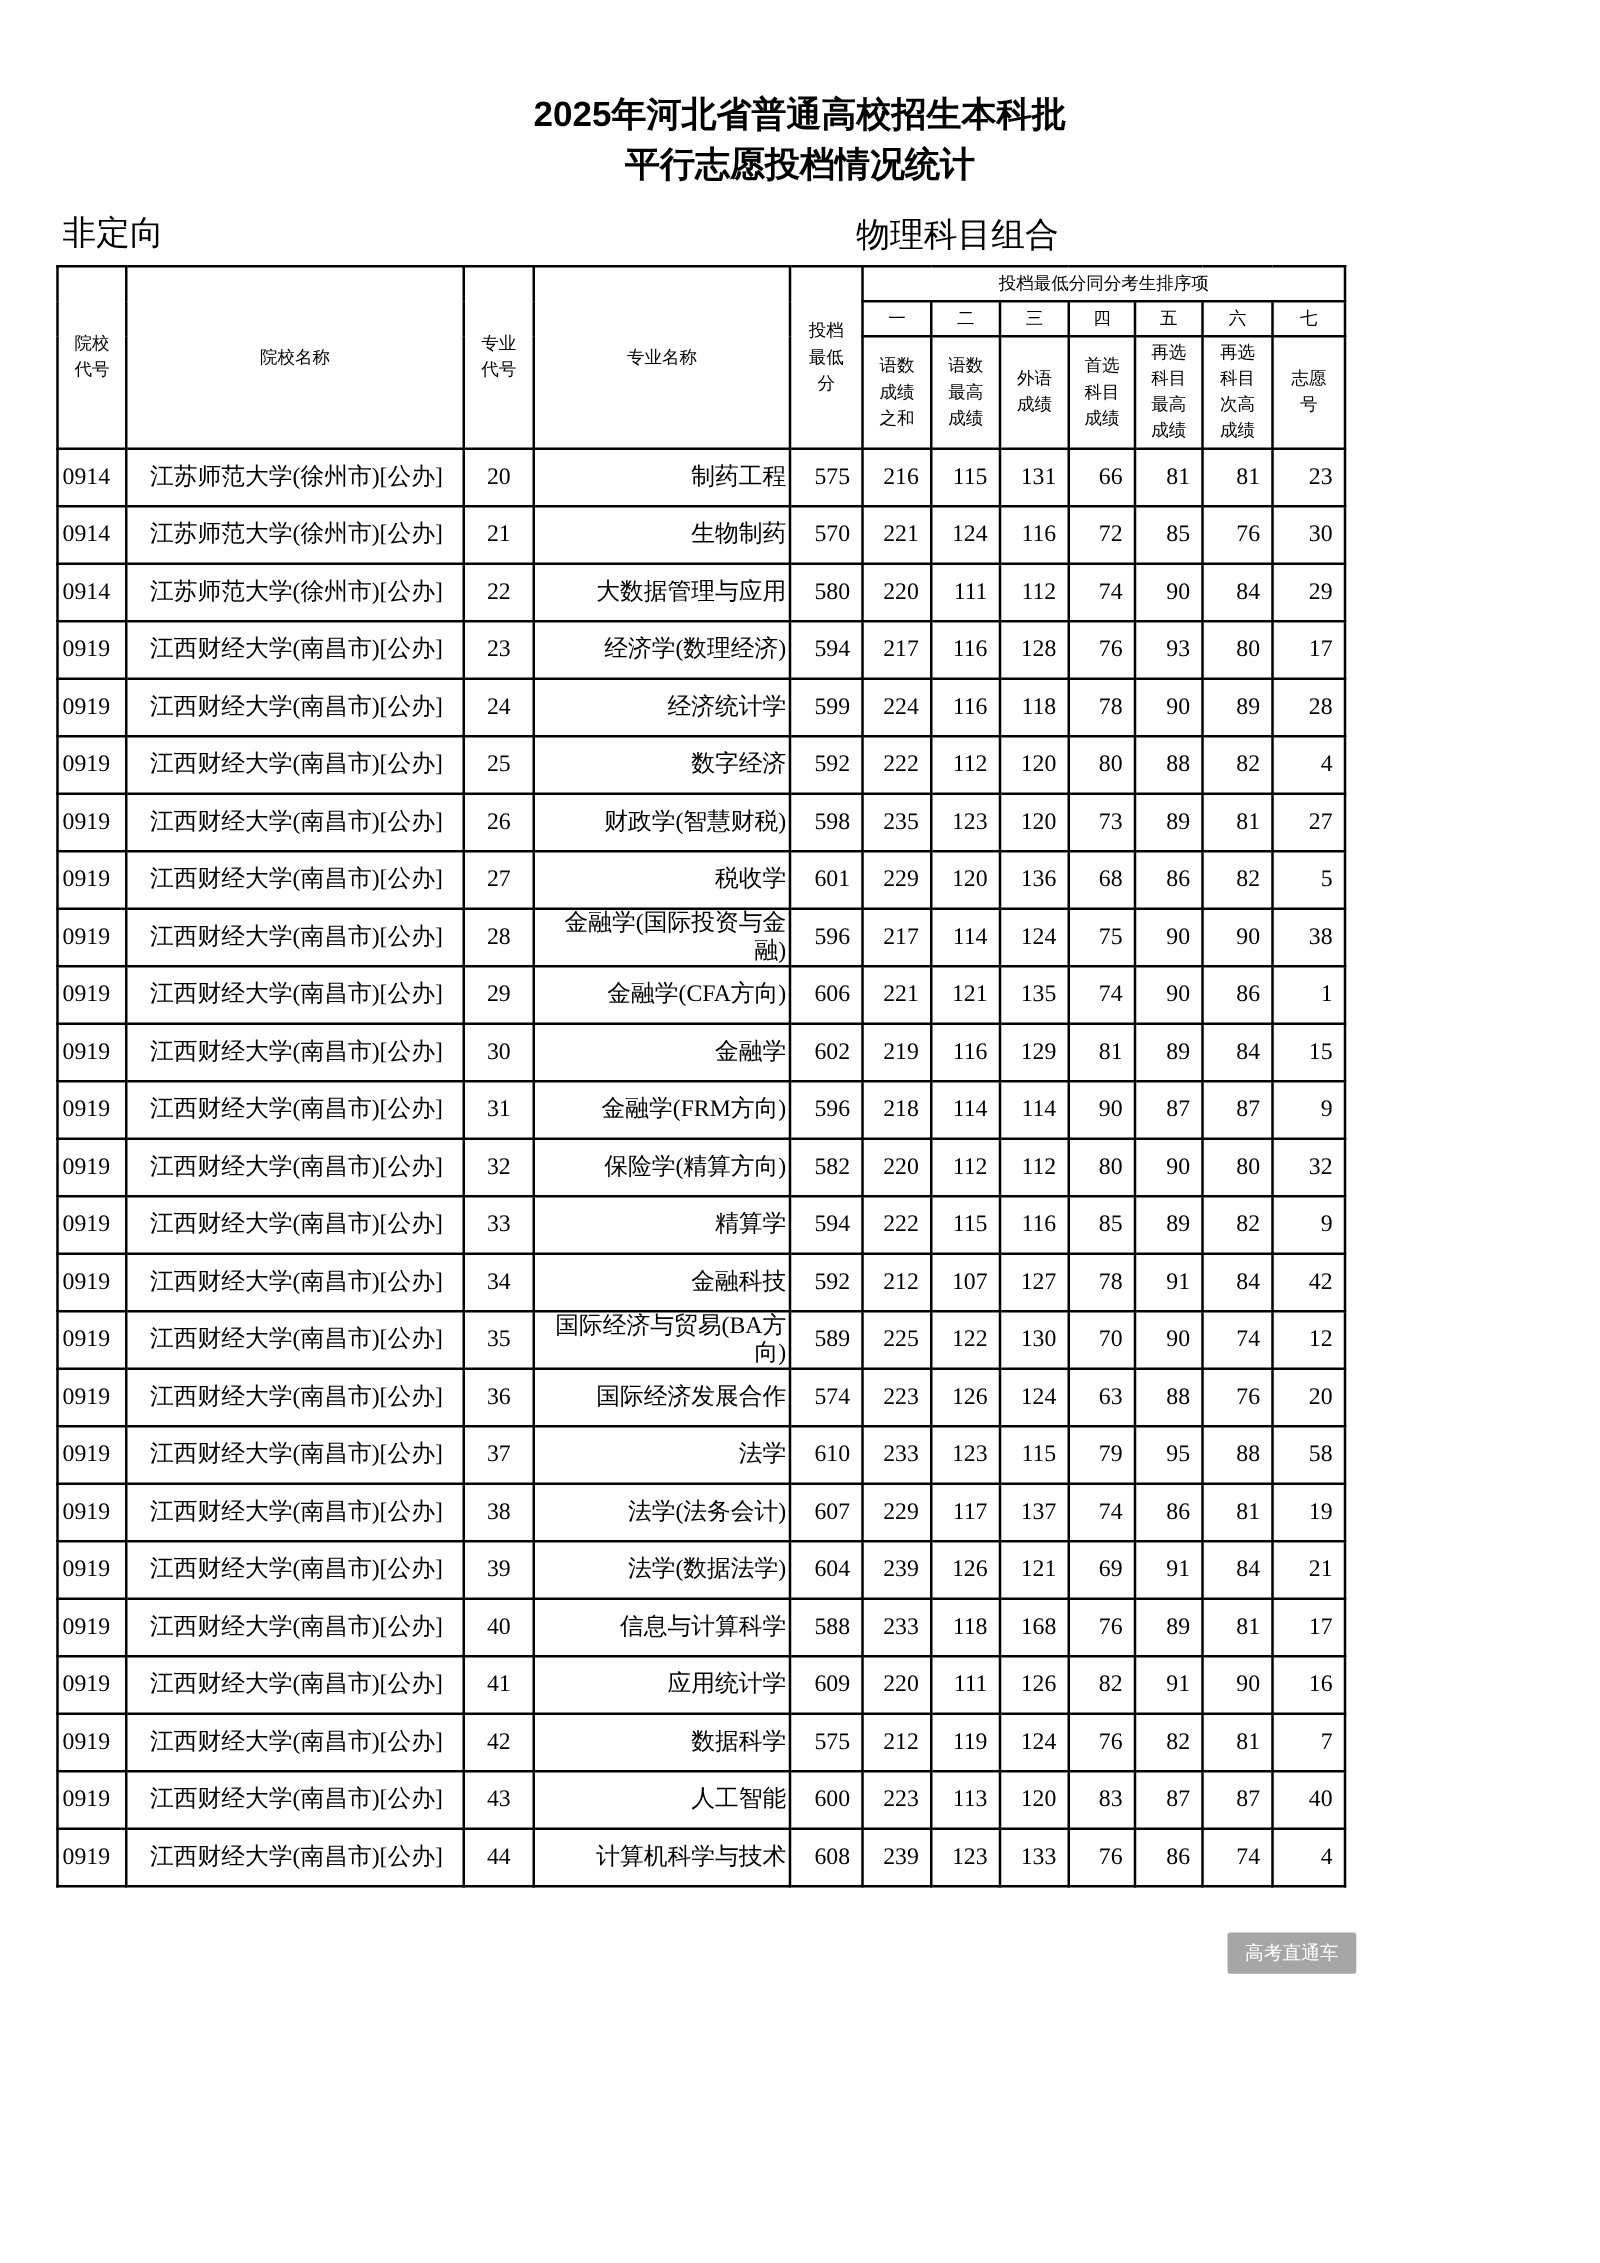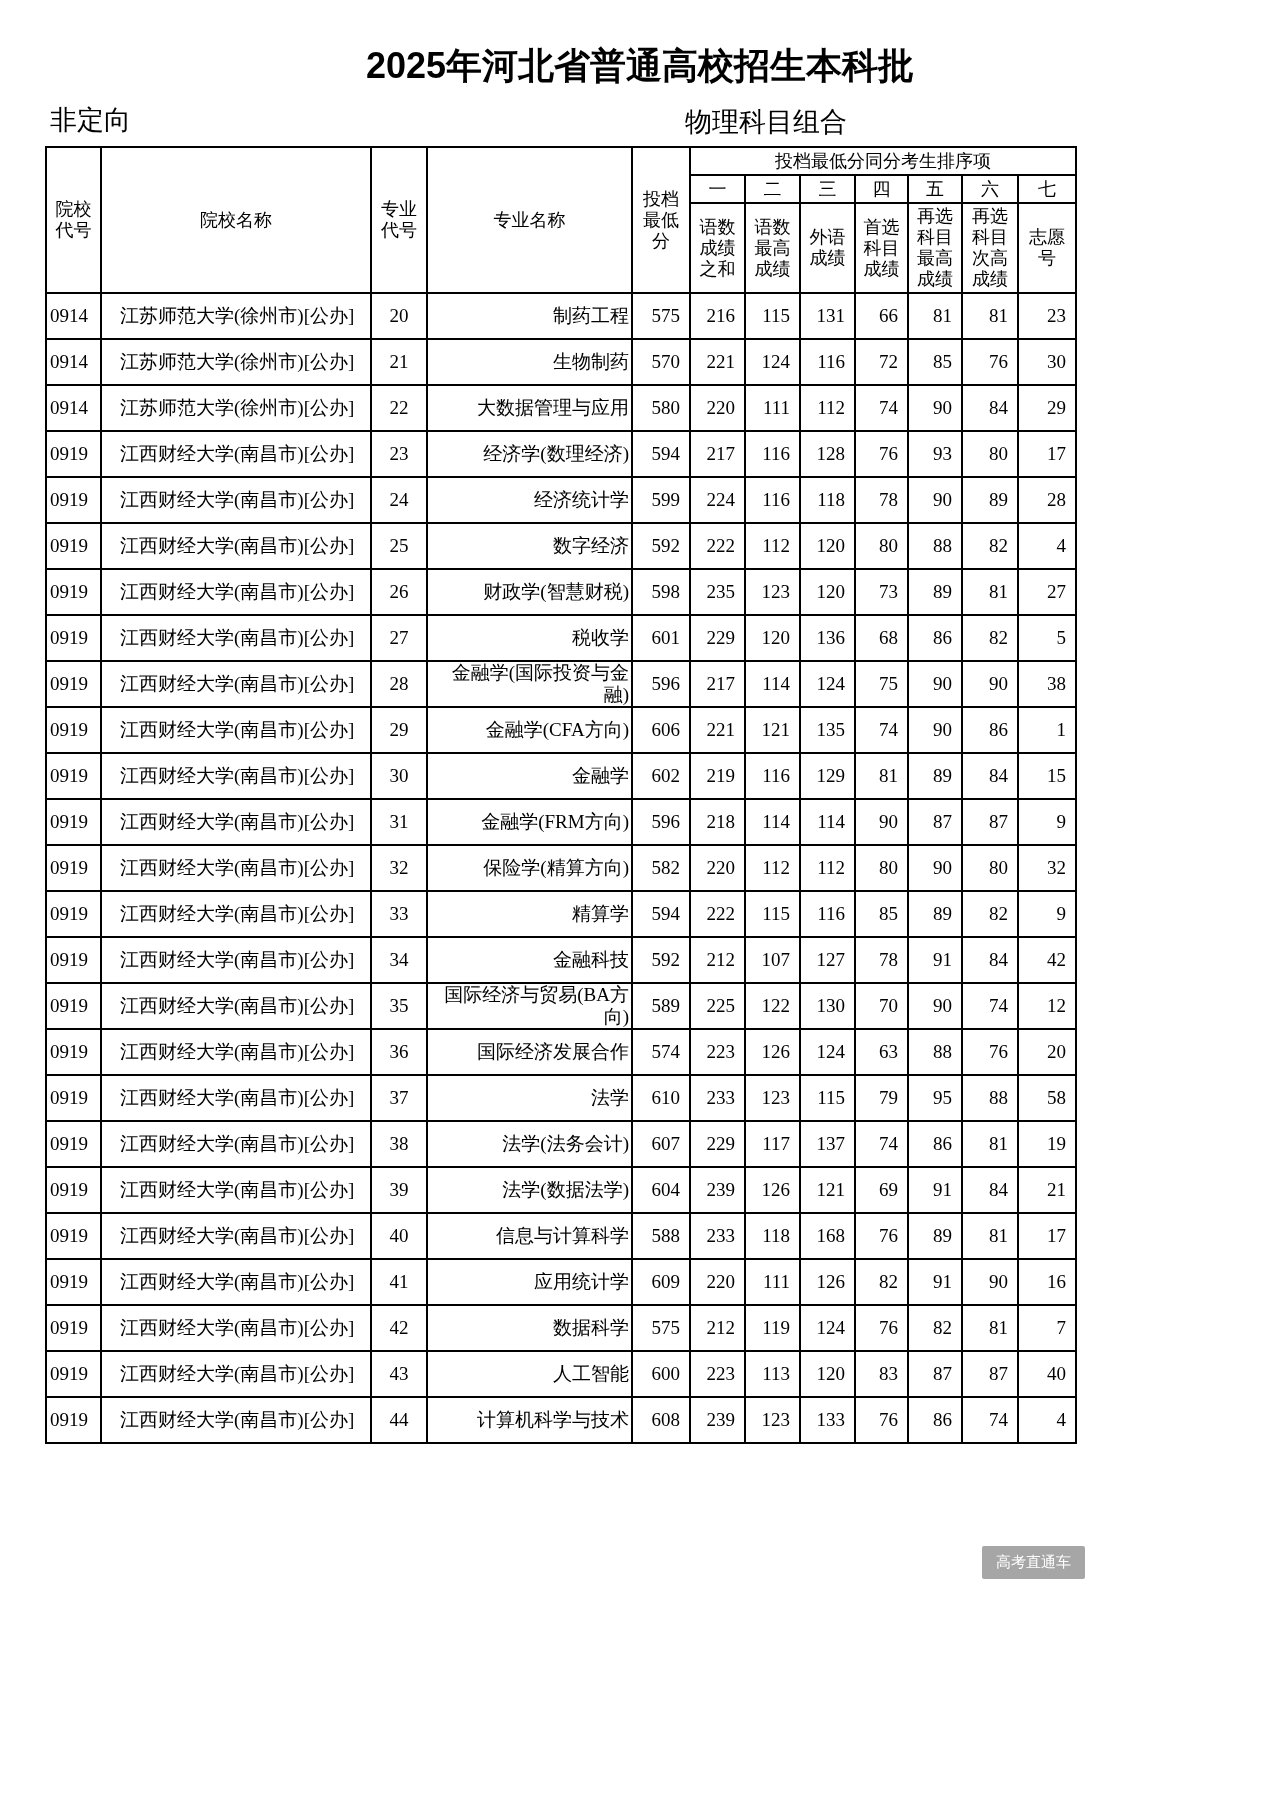--- a/index.html
+++ b/index.html
@@ -7,25 +7,25 @@
   body {
     width: 1280px;
     height: 1810px;
     position: relative;
     font-family: "Liberation Serif", serif;
     color: #000;
   }
   .page { width: 1280px; height: 1810px; position: relative; overflow: hidden; }
 
   .title {
-    padding-top: 46px;
+    padding-top: 72px;
     text-align: center;
     font-family: "Liberation Sans", sans-serif;
     font-weight: bold;
-    font-size: 36px;
+    font-size: 28px;
     line-height: 40px;
   }
 
   .labels {
     position: relative;
     height: 36px;
     margin: 16px 0 8px 0;
     font-family: "Liberation Sans", sans-serif;
     font-weight: normal;
     font-size: 27px;
@@ -40,21 +40,21 @@
     width: 1030px;
     font-size: 19px;
   }
   table.stats th, table.stats td {
     border: 2px solid #000;
     vertical-align: middle;
     overflow: hidden;
   }
   table.stats th {
     font-weight: normal;
-    font-size: 18px;
+    font-size: 14px;
     line-height: 21px;
     padding: 2px 1px;
     margin-left: 25px;
   }
   .pre { white-space: pre-line; }
 
   thead tr.group-row th    { height: 28px; }
   thead tr.ordinal-row th  { height: 28px; }
   thead tr.subhead-row th  { height: 84px; }
 
@@ -83,20 +83,21 @@
     border-radius: 2px;
   }
 </style>
 </head>
 <body>
 
 <div class="page">
 
   <div class="title">
     <div>2025年河北省普通高校招生本科批</div>
+    <div>平行志愿投档情况统计</div>
   </div>
 
   <div class="labels">
     <span class="left-label">非定向</span>
     <span class="right-label">物理科目组合</span>
   </div>
 
   <table class="stats">
     <colgroup>
       <col style="width:55px">

